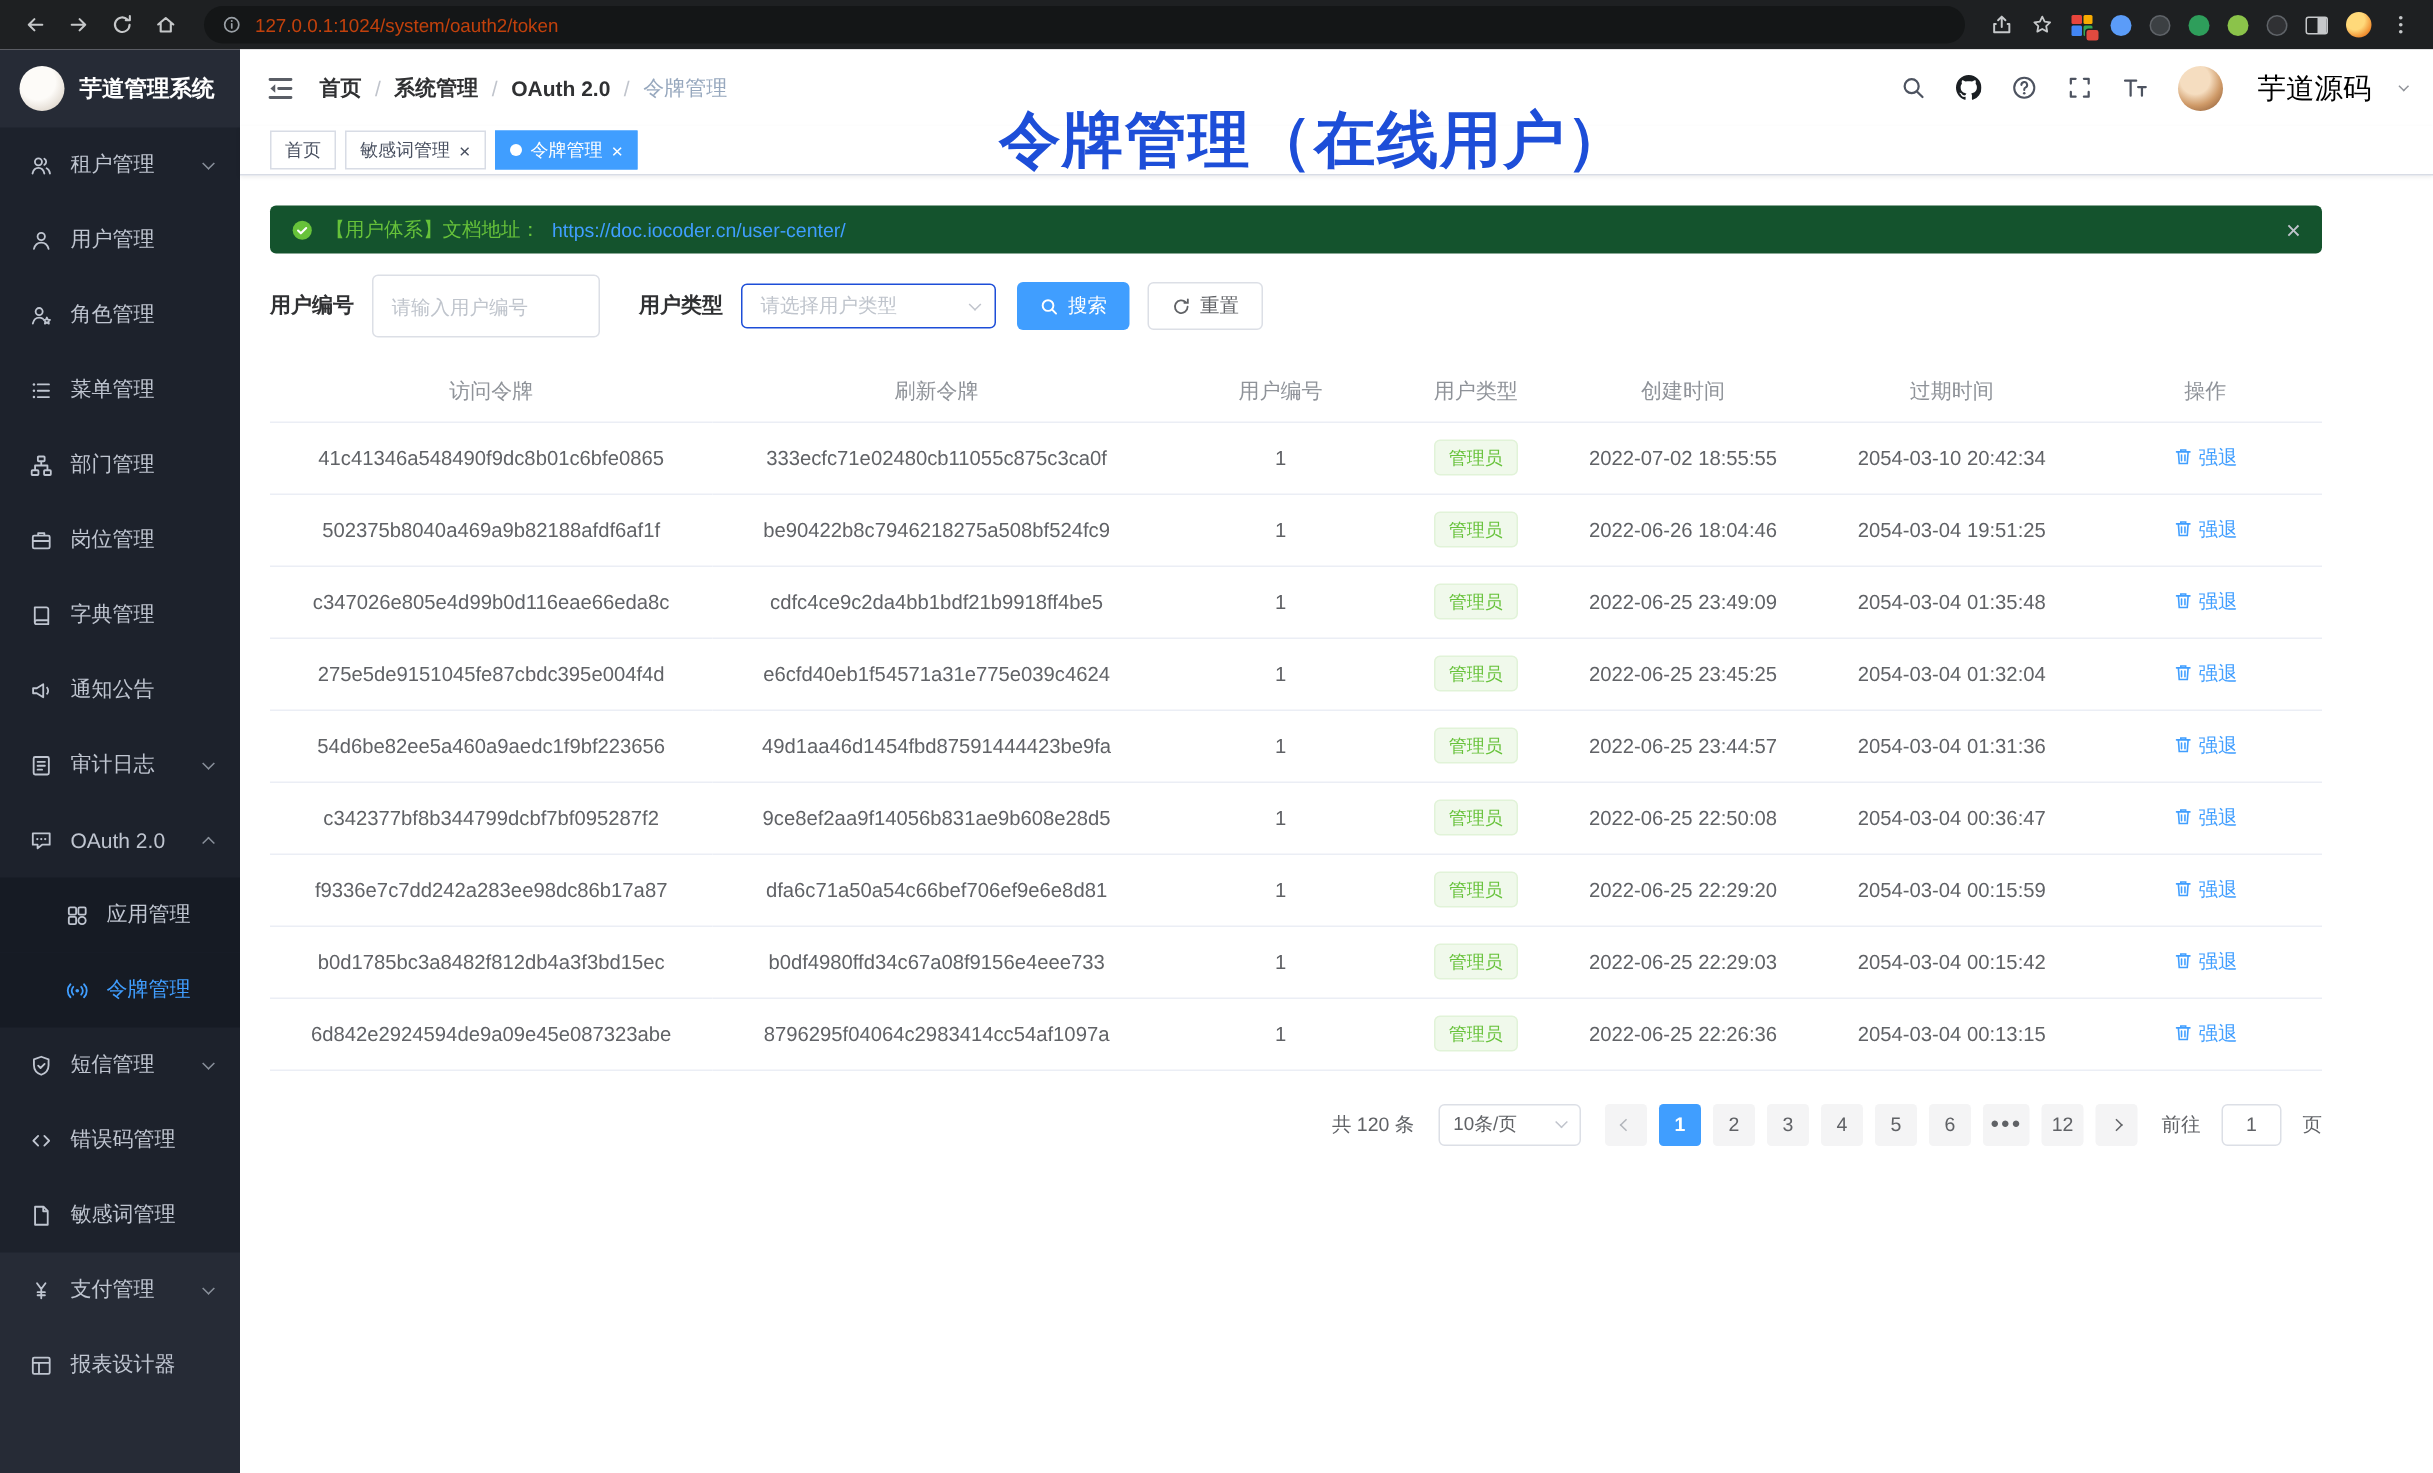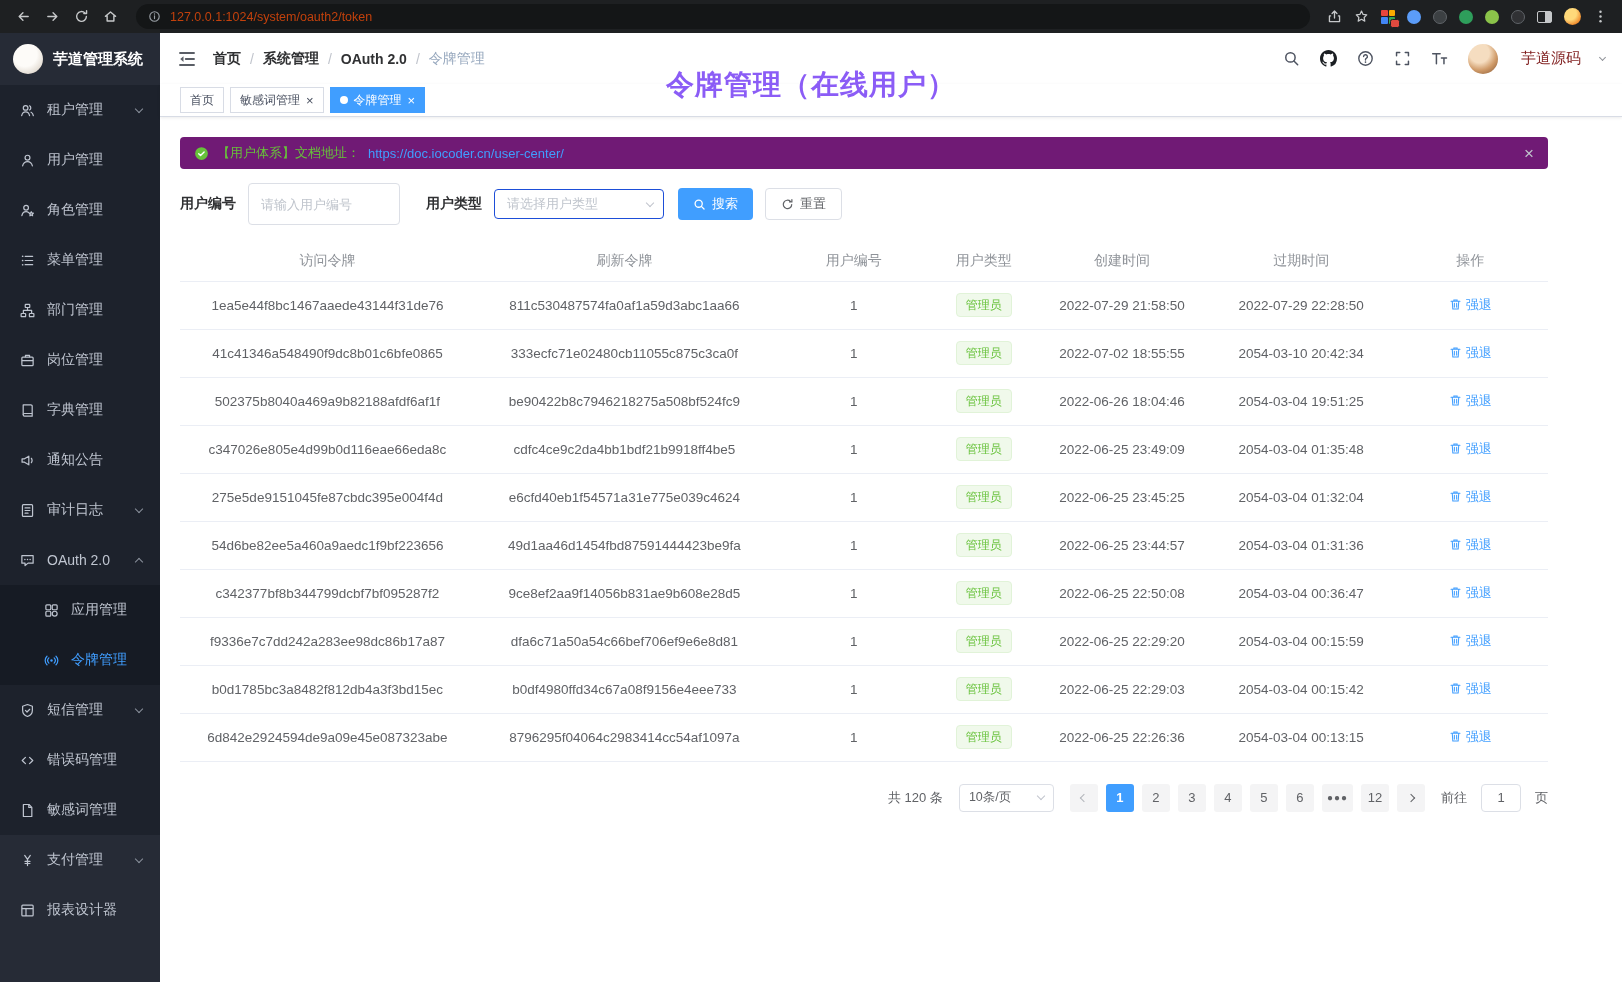--- a/index.html
+++ b/index.html
@@ -49,34 +49,34 @@
   .navbar { height:51px; display:flex; align-items:center; padding:0 17px; background:#fff; }
   .hamburger { width:20px; height:20px; color:#5a5e66; cursor:pointer; flex-shrink:0; }
   .breadcrumb { display:flex; align-items:center; gap:9px; margin-left:16px; font-size:14px; white-space:nowrap; }
   .crumb { color:#303133; font-weight:600; cursor:pointer; }
   .crumb.last { color:#97a8be; font-weight:400; cursor:default; }
   .bsep { color:#c0c4cc; }
   .nav-right { margin-left:auto; display:flex; align-items:center; gap:17px; color:#4d5360; }
   .hicon { width:20px; height:20px; display:flex; align-items:center; justify-content:center; cursor:pointer; }
   .hicon svg { width:17px; height:17px; }
   .avatar { width:30px; height:30px; border-radius:50%; background:radial-gradient(circle at 38% 30%, #f5ddc0 0 35%, #cf9a68 62%, #7d4e2d); margin-left:2px; cursor:pointer; flex-shrink:0; }
-  .uname { font-size:15px; color:#7f1d1d; margin-left:6px; cursor:pointer; white-space:nowrap; }
+  .uname { font-size:19px; color:#000000; margin-left:6px; cursor:pointer; white-space:nowrap; }
   .caret { color:#909399; margin-left:2px; width:5px; height:5px; }
 
   
   .tabsbar { height:33px; background:#fff; border-bottom:1px solid #d8dce5; box-shadow:0 1px 3px rgba(0,0,0,.08); display:flex; align-items:center; gap:6px; padding:0 20px; position:relative; z-index:2; }
   .tab { height:26px; display:inline-flex; align-items:center; gap:6px; padding:0 9px; border:1px solid #d8dce5; background:#fff; color:#495060; font-size:12px; cursor:pointer; white-space:nowrap; }
   .tab.active { background:#409eff; border-color:#409eff; color:#fff; }
   .tdot { width:8px; height:8px; border-radius:50%; background:#fff; }
   .tclose { font-size:13px; line-height:1; }
 
   
   .content { flex:1; padding:20px 74px 0 20px; overflow:hidden; }
 
-  .alert { height:32px; background:#701a75; border-radius:4px; display:flex; align-items:center; gap:8px; padding:16px 14px; font-size:13px; color:#67c23a; }
+  .alert { height:32px; background:#14532d; border-radius:4px; display:flex; align-items:center; gap:8px; padding:16px 14px; font-size:13px; color:#67c23a; }
   .alert-ic { width:15px; height:15px; flex-shrink:0; }
   .alert-link { color:#409eff; text-decoration:none; cursor:pointer; }
   .alert-close { margin-left:auto; color:#c0c4cc; font-size:17px; cursor:pointer; line-height:1; }
 
   .filters { display:flex; align-items:center; margin-top:14px; }
   .flabel { font-weight:700; color:#303133; margin-right:12px; white-space:nowrap; }
   .finput { width:152px; height:42px; border:1px solid #dcdfe6; border-radius:4px; padding:0 12px; font-size:13px; color:#606266; outline:none; margin-right:26px; font-family:inherit; }
   .finput::placeholder { color:#bfc4cc; }
   .fselect { width:170px; height:30px; border:1px solid #1d4ed8; border-radius:4px; display:flex; align-items:center; justify-content:space-between; padding:0 10px 0 12px; cursor:pointer; }
   .fselect .ph { color:#bfc4cc; font-size:13px; }
@@ -97,21 +97,21 @@
   .ptotal { margin-right:8px; white-space:nowrap; }
   .psize { width:95px; height:28px; border:1px solid #dcdfe6; border-radius:4px; display:flex; align-items:center; justify-content:space-between; padding:0 9px; font-size:12.5px; cursor:pointer; margin-right:8px; }
   .psize .chev { color:#c0c4cc; }
   .pg-btn { min-width:28px; height:28px; padding:0 5px; background:#f4f4f5; border-radius:3px; display:inline-flex; align-items:center; justify-content:center; font-size:13px; color:#606266; cursor:pointer; }
   .pg-btn.active { background:#409eff; color:#fff; font-weight:600; }
   .pg-btn.nav-prev { color:#b2b5bb; }
   .pg-ellipsis { font-size:10px; letter-spacing:1px; color:#606266; }
   .pgoto { margin-left:8px; white-space:nowrap; }
   .goto-input { width:40px; height:28px; border:1px solid #dcdfe6; border-radius:4px; text-align:center; font-size:13px; color:#606266; outline:none; margin:0 6px; font-family:inherit; }
 
-  .annotation { position:absolute; left:666px; top:66px; font-size:28px; font-weight:700; color:#8b5cf6; letter-spacing:1px; z-index:20; pointer-events:none; white-space:nowrap; }
+  .annotation { position:absolute; left:666px; top:66px; font-size:41px; font-weight:700; color:#1d4ed8; letter-spacing:1px; z-index:20; pointer-events:none; white-space:nowrap; }
 </style>
 </head>
 <body>
 
 <div class="browser-bar">
   <span class="bnav">
       <svg viewBox="0 0 16 16" fill="none" stroke="currentColor" stroke-width="1.5" stroke-linecap="round" stroke-linejoin="round">
         <path d="M13 8H3.4M7.4 4L3.4 8l4 4"></path>
       </svg>
     </span>
@@ -425,34 +425,20 @@
             <th>刷新令牌</th>
             <th>用户编号</th>
             <th>用户类型</th>
             <th>创建时间</th>
             <th>过期时间</th>
             <th>操作</th>
           </tr>
         </thead>
         <tbody>
           <tr>
-            <td>1ea5e44f8bc1467aaede43144f31de76</td>
-            <td>811c530487574fa0af1a59d3abc1aa66</td>
-            <td>1</td>
-            <td><span class="tag">管理员</span></td>
-            <td>2022-07-29 21:58:50</td>
-            <td>2022-07-29 22:28:50</td>
-            <td><span class="act">
-                  <svg viewBox="0 0 16 16" fill="none" stroke="currentColor" stroke-width="1.3" stroke-linecap="round">
-                    <path d="M2.5 4h11M6 4V2.4h4V4M4 4l.7 9.6h6.6L12 4M6.6 6.6v4.6M9.4 6.6v4.6"></path>
-                  </svg>
-                  <span>强退</span>
-                </span></td>
-          </tr>
-          <tr>
             <td>41c41346a548490f9dc8b01c6bfe0865</td>
             <td>333ecfc71e02480cb11055c875c3ca0f</td>
             <td>1</td>
             <td><span class="tag">管理员</span></td>
             <td>2022-07-02 18:55:55</td>
             <td>2054-03-10 20:42:34</td>
             <td><span class="act">
                   <svg viewBox="0 0 16 16" fill="none" stroke="currentColor" stroke-width="1.3" stroke-linecap="round">
                     <path d="M2.5 4h11M6 4V2.4h4V4M4 4l.7 9.6h6.6L12 4M6.6 6.6v4.6M9.4 6.6v4.6"></path>
                   </svg>

